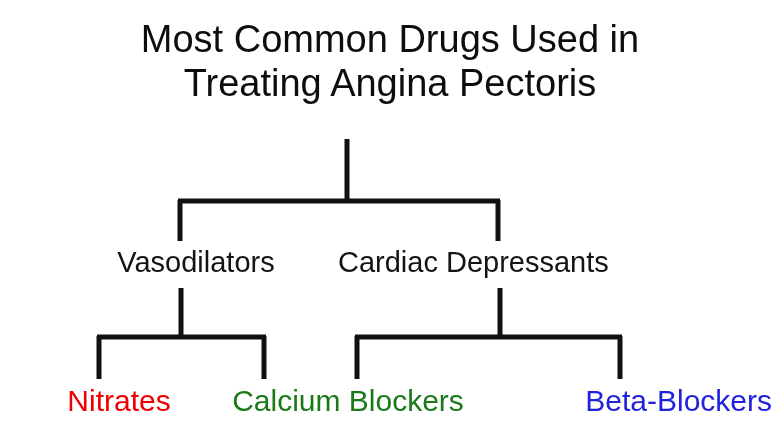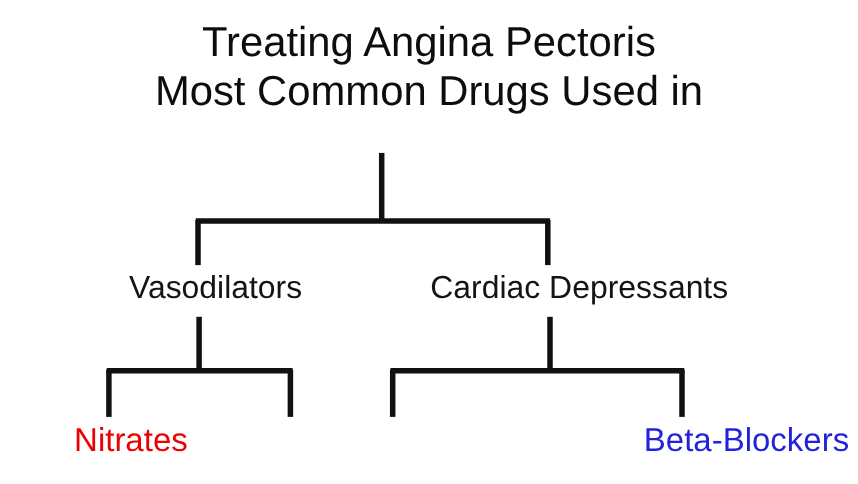--- a/index.html
+++ b/index.html
@@ -53,21 +53,21 @@
     color: #141414;
   }
   #node-vasodilators {
     left: 15px;
     width: 362px;
     text-align: center;
   }
   #node-cardiac-depressants {
     left: 338px;
     width: 324px;
-    text-align: right;
+    text-align: left;
   }
   
   .leaf {
     font-size: 30px;
     top: 386px;
   }
   #leaf-nitrates {
     left: 13px;
     width: 212px;
     text-align: center;
@@ -113,26 +113,27 @@
 
       <line x1="355" y1="337" x2="622" y2="337"></line>
 
       <line x1="357" y1="336" x2="357" y2="379"></line>
 
       <line x1="620" y1="336" x2="620" y2="379"></line>
     </g>
   </svg>
 
   <div class="node-label" id="title-root">
+    <span class="title-line">Most Common Drugs Used in</span>
     <span class="title-line">Treating Angina Pectoris</span>
-    <span class="title-line">Most Common Drugs Used in</span>
   </div>
 
   <div class="node-label level2" id="node-vasodilators">Vasodilators</div>
 
   <div class="node-label level2" id="node-cardiac-depressants">Cardiac Depressants</div>
 
   <div class="node-label leaf" id="leaf-nitrates" style="color: rgb(238, 0, 0);">Nitrates</div>
 
+  <div class="node-label leaf" id="leaf-calcium-blockers" style="color: rgb(26, 122, 26);">Calcium Blockers</div>
 
   <div class="node-label leaf" id="leaf-beta-blockers" style="color: rgb(34, 34, 221);">Beta-Blockers</div>
 
 </div>
 
 </body></html>

